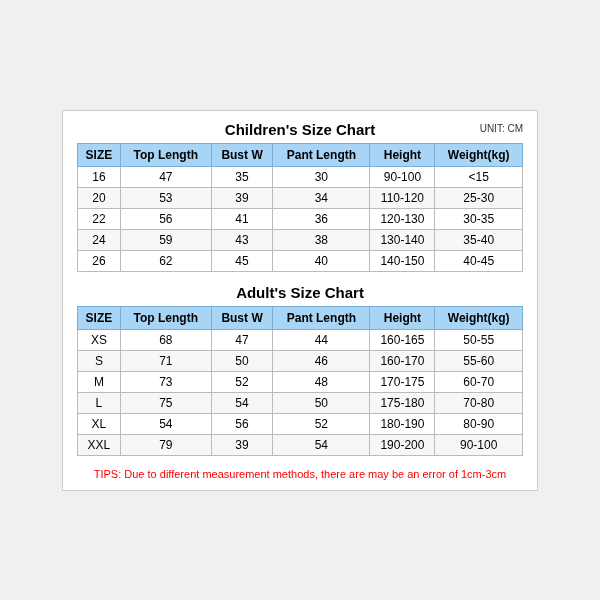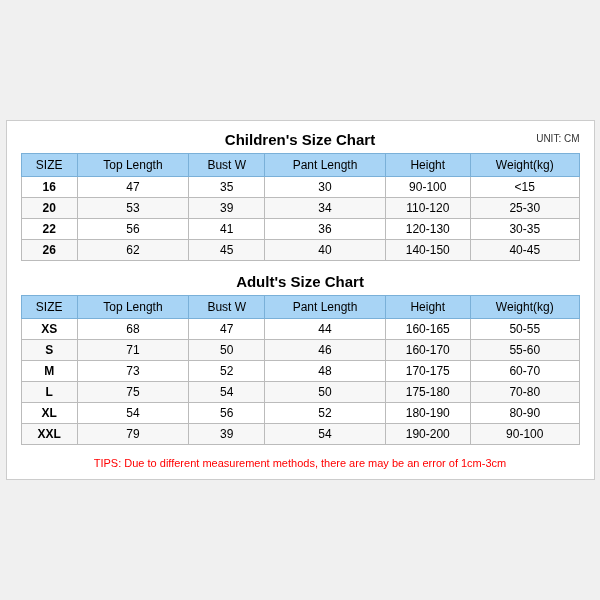--- a/index.html
+++ b/index.html
@@ -9,21 +9,21 @@
       display: flex;
       justify-content: center;
       align-items: center;
       width: 600px;
       height: 600px;
     }
     .chart-container {
       background: white;
       border: 1px solid #ccc;
       padding: 10px 14px 10px 14px;
-      width: 589px;
+      width: 476px;
     }
     .section-header {
       text-align: center;
       position: relative;
       margin-bottom: 4px;
     }
     .section-header h2 {
       font-size: 15px;
       font-weight: bold;
       text-align: center;
@@ -41,37 +41,37 @@
       width: 100%;
       border-collapse: collapse;
       font-size: 12px;
       margin-bottom: 6px;
     }
     th {
       background-color: #a8d4f5;
       border: 1px solid #7ab0d8;
       padding: 4px 3px;
       text-align: center;
-      font-weight: normal;
+      font-weight: bold;
       font-size: 12px;
     }
     td {
       border: 1px solid #bbb;
       padding: 3px 3px;
       text-align: center;
       font-size: 12px;
     }
     tr:nth-child(even) td {
       background-color: #f7f7f7;
     }
     tr:nth-child(odd) td {
       background-color: #ffffff;
     }
     td:first-child {
-      font-weight: bold;
+      font-weight: normal;
     }
     .tips {
       font-size: 11px;
       color: red;
       text-align: center;
       margin-top: 12px;
     }
     .adult-section {
       margin-top: 12px;
     }
@@ -116,20 +116,28 @@
         </tr>
         <tr>
           <td>22</td>
           <td>56</td>
           <td>41</td>
           <td>36</td>
           <td>120-130</td>
           <td>30-35</td>
         </tr>
         <tr>
+          <td>24</td>
+          <td>59</td>
+          <td>43</td>
+          <td>38</td>
+          <td>130-140</td>
+          <td>35-40</td>
+        </tr>
+        <tr>
           <td>26</td>
           <td>62</td>
           <td>45</td>
           <td>40</td>
           <td>140-150</td>
           <td>40-45</td>
         </tr>
       </tbody>
   </table>
 

